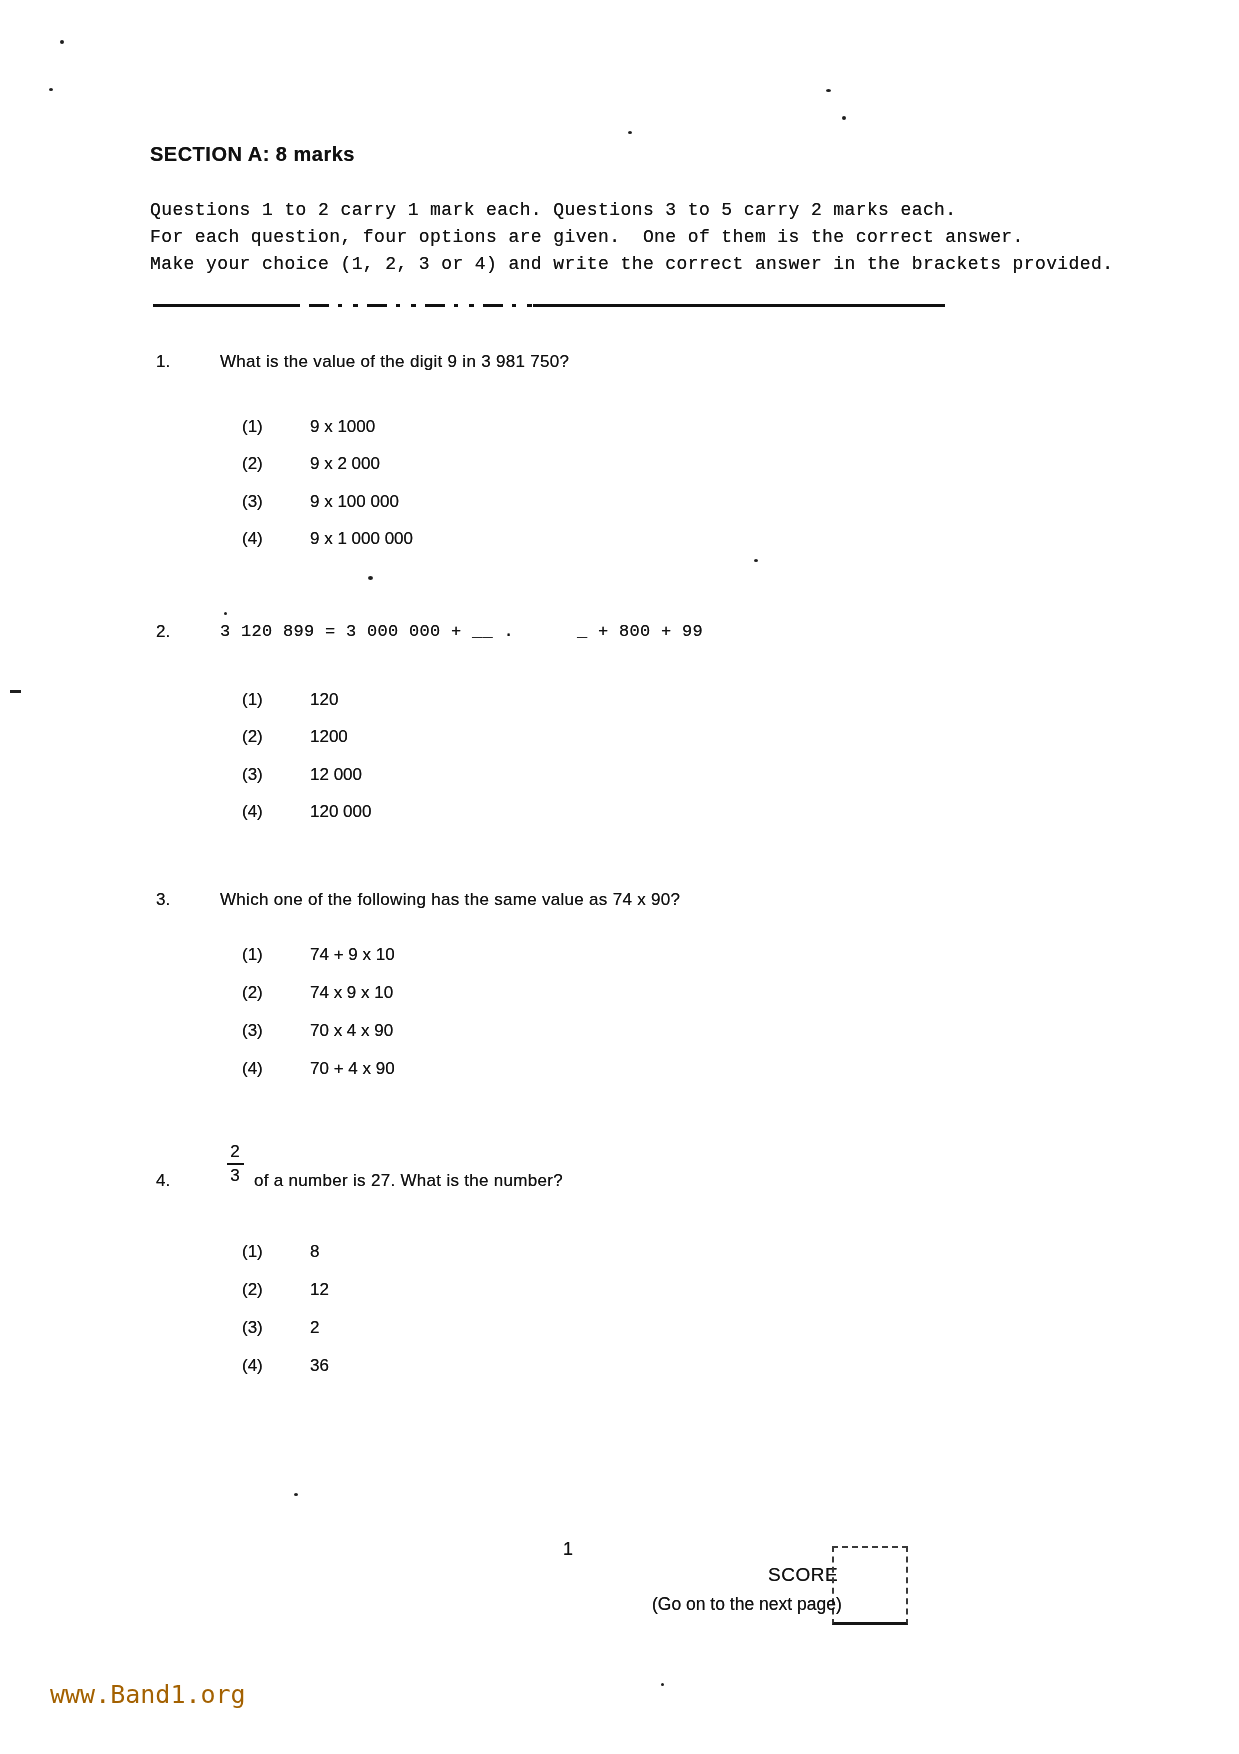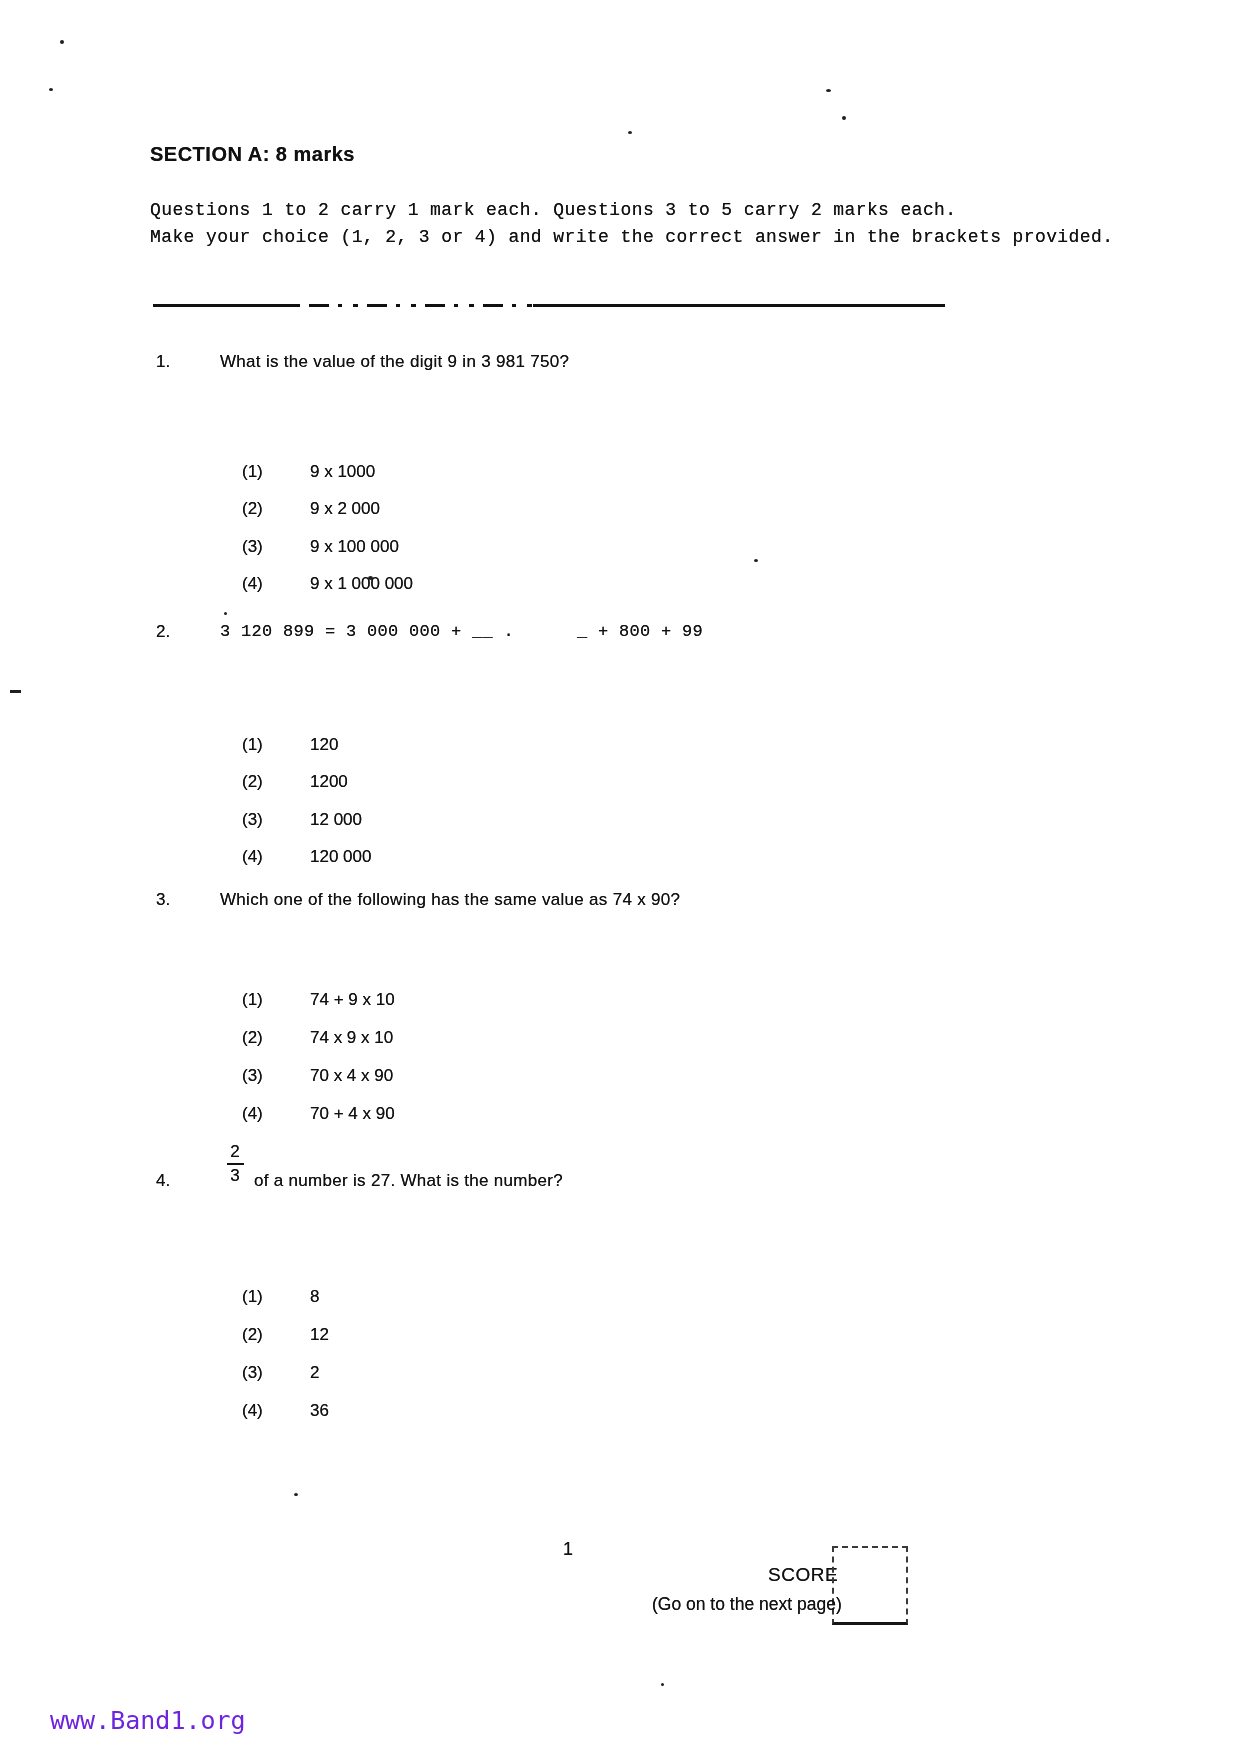--- a/index.html
+++ b/index.html
@@ -31,52 +31,53 @@
   .divider .seg.solid { background: #151515; }
   .divider .seg.broken {
     background: repeating-linear-gradient(90deg,
       #151515 0 5px, transparent 5px 14px,
       #151515 14px 34px, transparent 34px 43px,
       #151515 43px 47px, transparent 47px 58px);
   }
   .q-number { font-size: 17px; }
   .q-text { font-size: 17px; letter-spacing: 0.3px; }
   .pre { white-space: pre; font-family: Liberation Mono, monospace; }
-  .opt { font-size: 17px; left: 242px; margin-top: 45px; }
+  .opt { font-size: 17px; left: 242px; }
   .opt-label { display: inline-block; width: 68px; text-shadow: 0 0 0.5px rgba(0,0,0,0.75); }
   .opt-value { text-shadow: 0 0 0.5px rgba(0,0,0,0.75); }
   .fraction {
     display: flex; flex-direction: column; align-items: center;
     width: 22px; font-size: 17px; line-height: 1.05; text-align: center;
   }
   .fraction .bar { width: 17px; height: 2px; background: #161616; margin: 2px 0; }
   .page-number { font-size: 18px; }
   .score-label { font-size: 19px; letter-spacing: 0.5px; }
   .go-on { font-size: 17.5px; }
   .score-box {
     left: 832px; top: 1546px; width: 72px; height: 74px;
     border: 2px dashed #3c3c3c;
     border-bottom: 3px solid #1a1a1a;
   }
   .watermark {
     font-family: "DejaVu Sans Mono", monospace;
-    font-size: 25px; color: #6d28d9; text-shadow: none; margin-top: 26px;
+    font-size: 25px; color: #a16207; text-shadow: none;
   }
   .speck { position: absolute; background: #242424; border-radius: 50%; }
   .speck.dash { border-radius: 0; }
 </style>
 </head>
 <body>
 
 <div class="page">
 
   <div class="abs txt section-title">SECTION A: 8 marks</div>
 
   <div class="abs instructions">
     <div class="txt pre">Questions 1 to 2 carry 1 mark each. Questions 3 to 5 carry 2 marks each.</div>
+    <div class="txt pre">For each question, four options are given.  One of them is the correct answer.</div>
     <div class="txt pre">Make your choice (1, 2, 3 or 4) and write the correct answer in the brackets provided.</div>
   </div>
 
   <div class="abs divider">
     <span class="seg solid" style="width:142px"></span>
     <span class="seg broken" style="width:238px"></span>
     <span class="seg solid" style="width:412px"></span>
   </div>
 
   <div class="abs txt q-number" style="left:156px; top:352px">1.</div>

